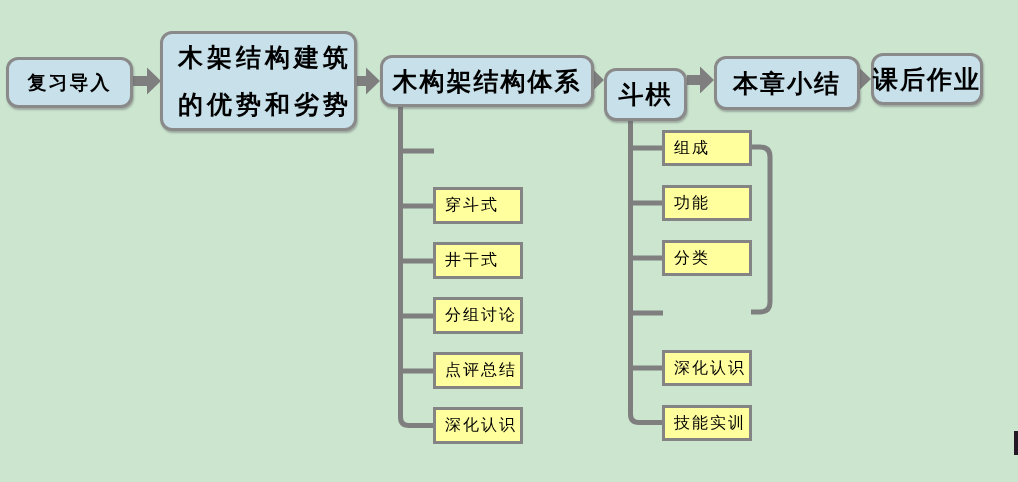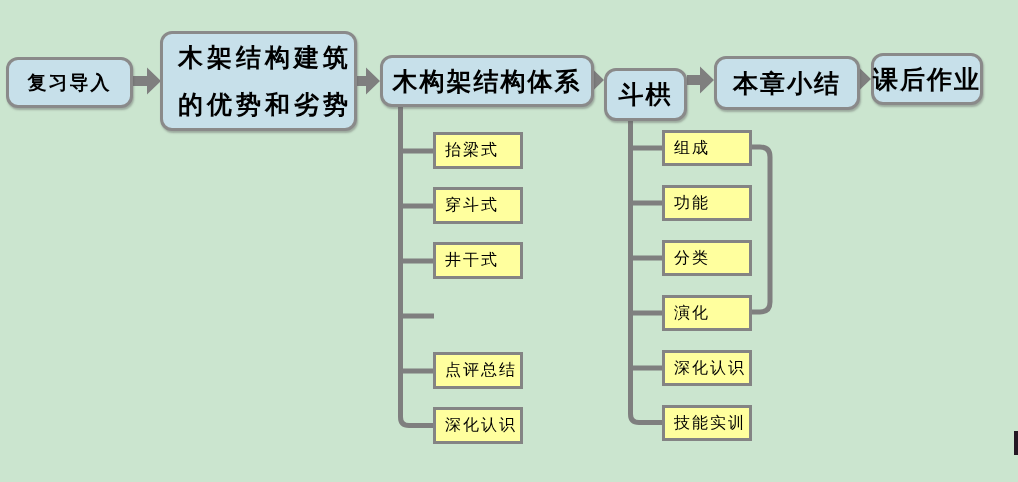--- a/index.html
+++ b/index.html
@@ -112,48 +112,45 @@
   </div>
 
   <div class="node blue" style="left:714px;top:56px;width:146px;height:54px">
     <span class="label">本章小结</span>
   </div>
 
   <div class="node blue" style="left:871px;top:53px;width:112px;height:52px">
     <span class="label">课后作业</span>
   </div>
 
-  <div class="node yellow" style="left:433px;top:132px;width:90px;height:37px">
-    <span class="label">抬梁式</span>
-  </div>
   <div class="node yellow" style="left:433px;top:187px;width:90px;height:37px">
     <span class="label">穿斗式</span>
   </div>
   <div class="node yellow" style="left:433px;top:242px;width:90px;height:37px">
     <span class="label">井干式</span>
+  </div>
+  <div class="node yellow" style="left:433px;top:297px;width:90px;height:37px">
+    <span class="label">分组讨论</span>
   </div>
   <div class="node yellow" style="left:433px;top:352px;width:90px;height:37px">
     <span class="label">点评总结</span>
   </div>
   <div class="node yellow" style="left:433px;top:407px;width:90px;height:37px">
     <span class="label">深化认识</span>
   </div>
 
   <div class="node yellow" style="left:662px;top:130px;width:90px;height:36px">
     <span class="label">组成</span>
   </div>
   <div class="node yellow" style="left:662px;top:185px;width:90px;height:36px">
     <span class="label">功能</span>
   </div>
   <div class="node yellow" style="left:662px;top:240px;width:90px;height:36px">
     <span class="label">分类</span>
   </div>
-  <div class="node yellow" style="left:662px;top:295px;width:90px;height:36px">
-    <span class="label">演化</span>
-  </div>
   <div class="node yellow" style="left:662px;top:350px;width:90px;height:36px">
     <span class="label">深化认识</span>
   </div>
   <div class="node yellow" style="left:662px;top:405px;width:90px;height:36px">
     <span class="label">技能实训</span>
   </div>
 
   <div class="edge-bar" style="left:1014px;top:431px;width:4px;height:24px"></div>
 
 </div>

